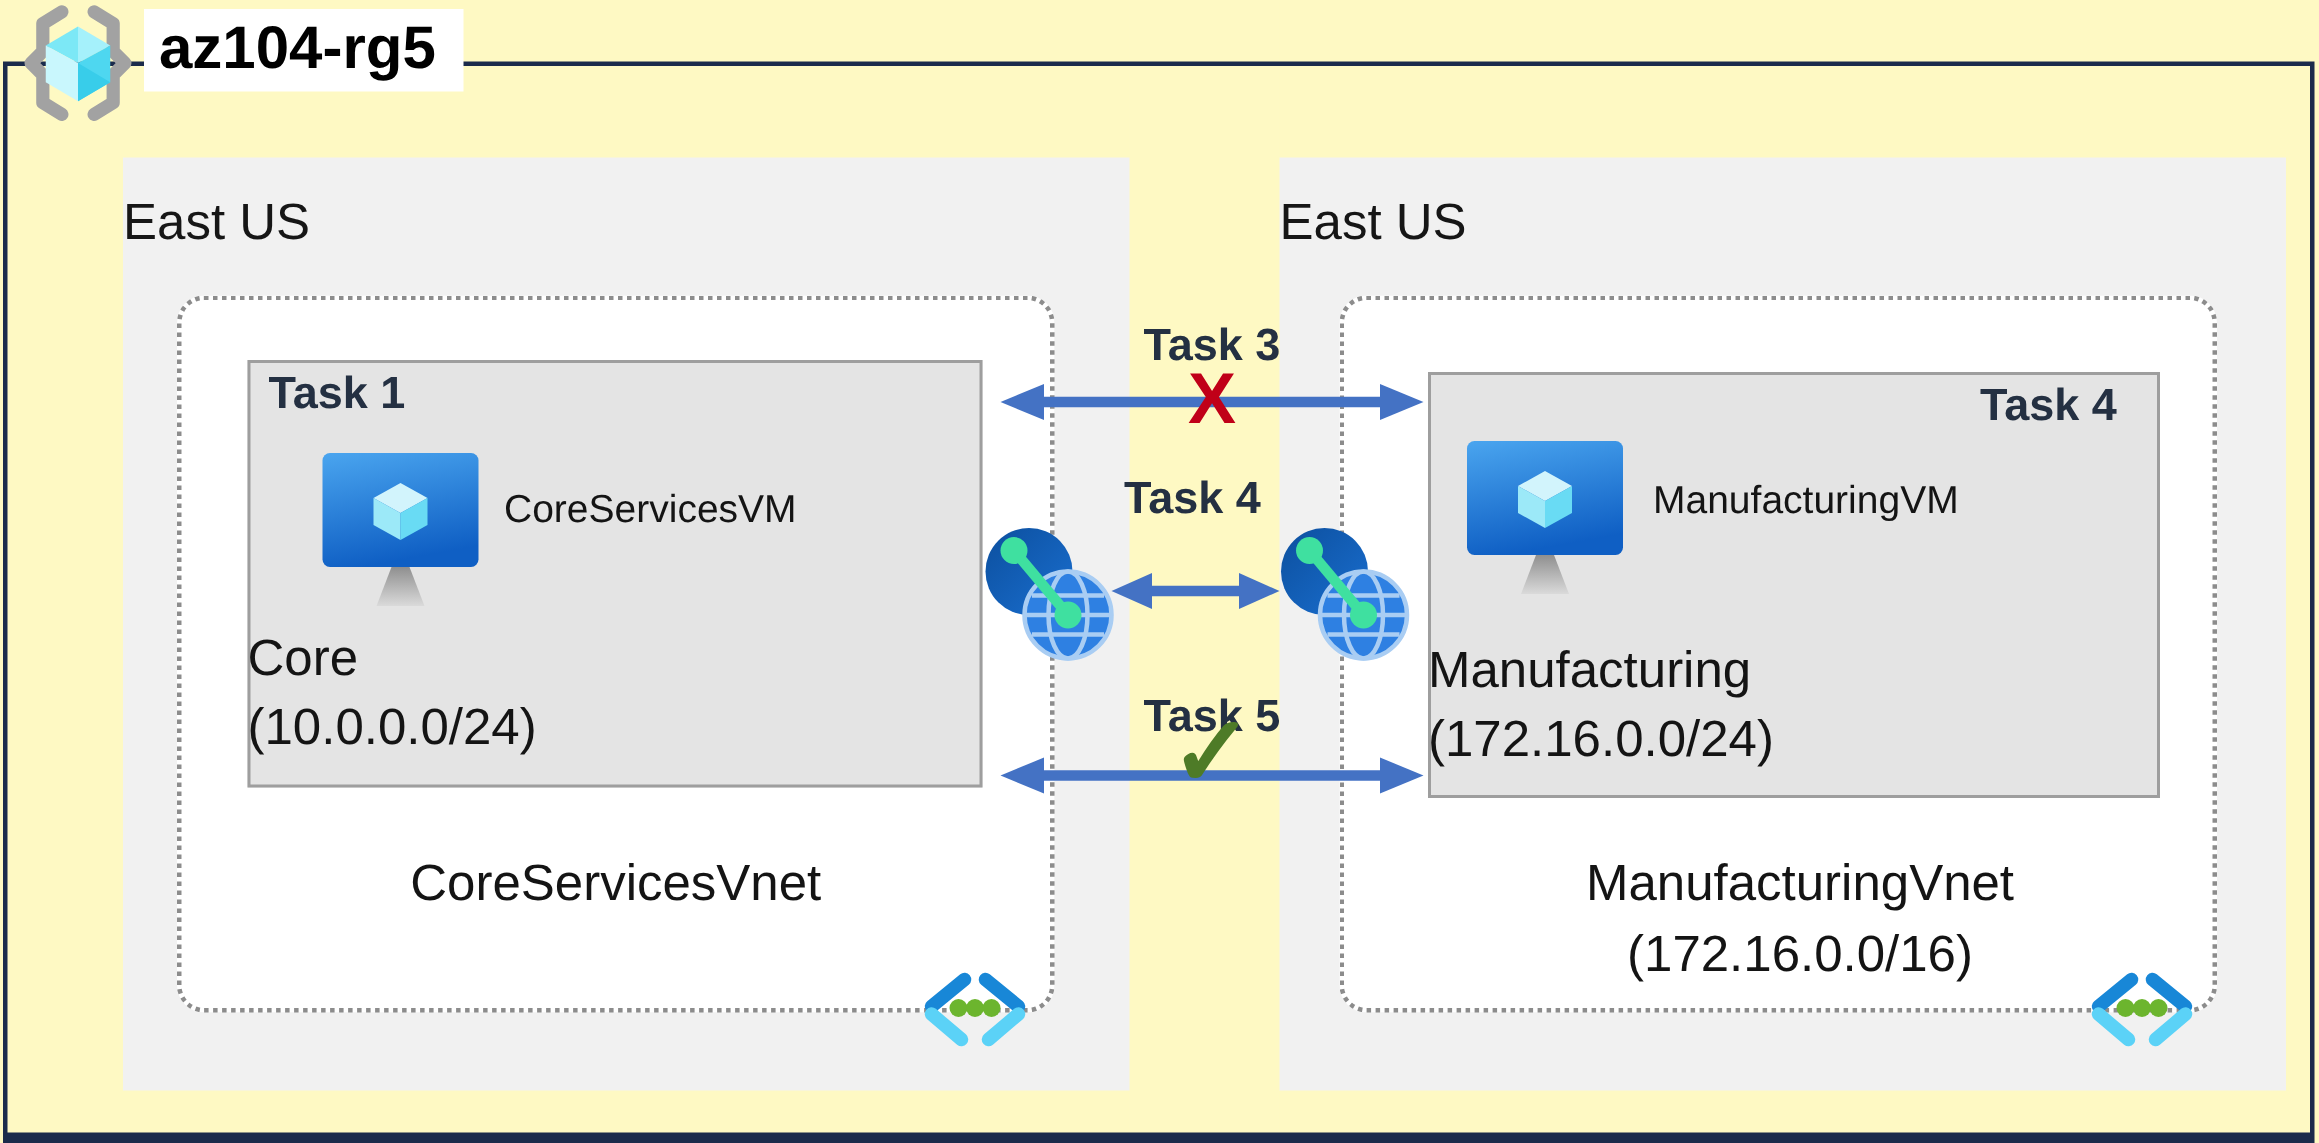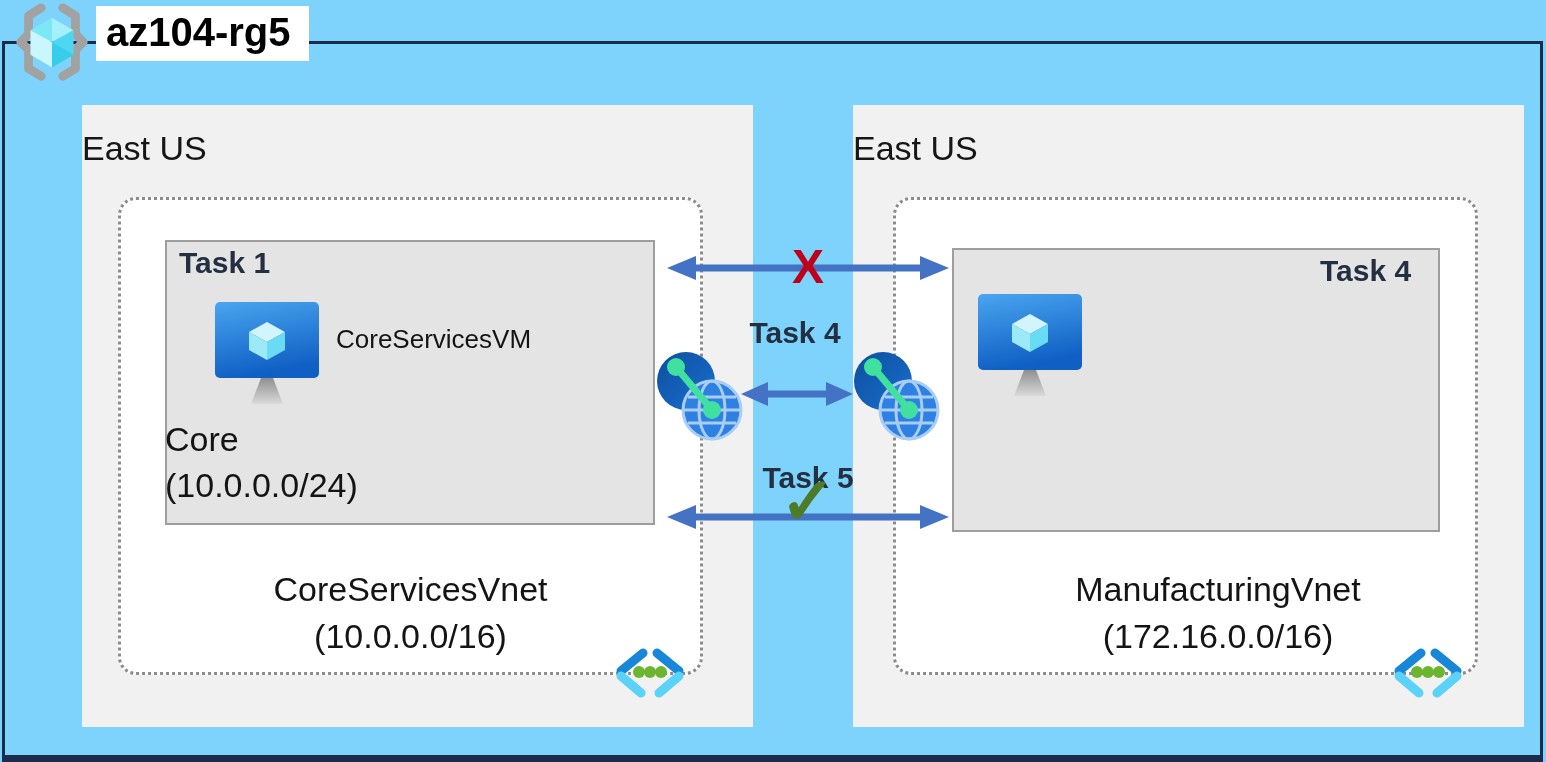--- a/index.html
+++ b/index.html
@@ -1,17 +1,17 @@
 <!DOCTYPE html>
 <html><head>
 <meta charset="utf-8">
 <style>
   html,body{margin:0;padding:0;background:#ffffff;}
   #canvas{
-    position:relative;width:1546px;height:762px;background:#7dd3fc;
+    position:relative;width:1546px;height:762px;background:#fef9c3;
     font-family:"Liberation Sans",sans-serif;overflow:hidden;
   }
   
   .rg-frame{
     position:absolute;left:2px;top:41px;width:1541px;height:721px;
     border:3px solid #1b2b4b;border-bottom-width:7px;box-sizing:border-box;
     background:transparent;z-index:1;
   }
   .rg-icon{position:absolute;left:8px;top:2px;z-index:3;}
   .rg-title{
@@ -50,21 +50,21 @@
     position:absolute;font-size:34px;line-height:46px;
     color:#141414;z-index:6;
   }
   .subnet-name.left{left:165px;top:416px;width:490px;}
   .subnet-name.right{left:952px;top:424px;width:488px;}
   .vnet-name{
     position:absolute;text-align:center;font-size:34px;line-height:47px;
     color:#141414;z-index:6;
   }
   .vnet-name.left{left:118px;top:566px;width:585px;}
-  .vnet-name.right{left:893px;top:566px;width:614px;margin-left:18px;}
+  .vnet-name.right{left:893px;top:566px;width:614px;}
   .vnet-glyph{position:absolute;z-index:25;}
   .vnet-glyph.left{left:611px;top:647px;}
   .vnet-glyph.right{left:1389px;top:647px;}
   
   .conn-label{
     position:absolute;text-align:center;font-size:30px;font-weight:bold;
     color:#243042;z-index:30;
   }
   .lbl-t3{left:666px;top:214px;width:284px;}
   .lbl-t4{left:666px;top:316px;width:258px;}
@@ -145,29 +145,33 @@
   <div class="vm-icon right">
     <svg width="108" height="108" viewBox="0 0 108 108">
       <rect x="2" y="2" width="104" height="76" rx="5" fill="url(#gScreen)"></rect>
       <polygon points="54,22 72,32 54,42 36,32" fill="#d2f4fc"></polygon>
       <polygon points="36,32 54,42 54,60 36,50" fill="#9ce9f8"></polygon>
       <polygon points="72,32 54,42 54,60 72,50" fill="#69dbf4"></polygon>
       <polygon points="48,78 60,78 70,104 38,104" fill="url(#gStand)"></polygon>
     </svg>
   </div>
   <div class="vm-name left">CoreServicesVM</div>
+  <div class="vm-name right">ManufacturingVM</div>
 
   <div class="subnet-name left">
     <div>Core</div>
     <div>(10.0.0.0/24)</div>
   </div>
+  <div class="subnet-name right">
+    <div>Manufacturing</div>
+    <div>(172.16.0.0/24)</div>
+  </div>
 
   <div class="vnet-name left">
     <div>CoreServicesVnet</div>
-    <div>(10.0.0.0/16)</div>
   </div>
   <div class="vnet-name right">
     <div>ManufacturingVnet</div>
     <div>(172.16.0.0/16)</div>
   </div>
 
   <div class="vnet-glyph left">
     <svg width="78" height="52" viewBox="0 0 78 52">
       <line x1="32" y1="6" x2="10" y2="24" stroke="#1887d7" stroke-width="9" stroke-linecap="round"></line>
       <line x1="10" y1="29" x2="30" y2="46" stroke="#5bd2f7" stroke-width="9" stroke-linecap="round"></line>
@@ -183,20 +187,21 @@
       <line x1="32" y1="6" x2="10" y2="24" stroke="#1887d7" stroke-width="9" stroke-linecap="round"></line>
       <line x1="10" y1="29" x2="30" y2="46" stroke="#5bd2f7" stroke-width="9" stroke-linecap="round"></line>
       <line x1="46" y1="6" x2="68" y2="24" stroke="#1887d7" stroke-width="9" stroke-linecap="round"></line>
       <line x1="68" y1="29" x2="48" y2="46" stroke="#5bd2f7" stroke-width="9" stroke-linecap="round"></line>
       <circle cx="28" cy="25" r="6" fill="#6cb52e"></circle>
       <circle cx="39" cy="25" r="6" fill="#6cb52e"></circle>
       <circle cx="50" cy="25" r="6" fill="#6cb52e"></circle>
     </svg>
   </div>
 
+  <div class="conn-label lbl-t3">Task 3</div>
   <div class="arrow arrow-t3">
     <svg width="284" height="30" viewBox="0 0 284 30">
       <line x1="22" y1="15" x2="262" y2="15" stroke="#4472c4" stroke-width="7"></line>
       <polygon points="1,15 30,3 30,27" fill="#4472c4"></polygon>
       <polygon points="283,15 254,3 254,27" fill="#4472c4"></polygon>
     </svg>
   </div>
   <div class="marker marker-x">X</div>
 
   <div class="conn-label lbl-t4">Task 4</div>

